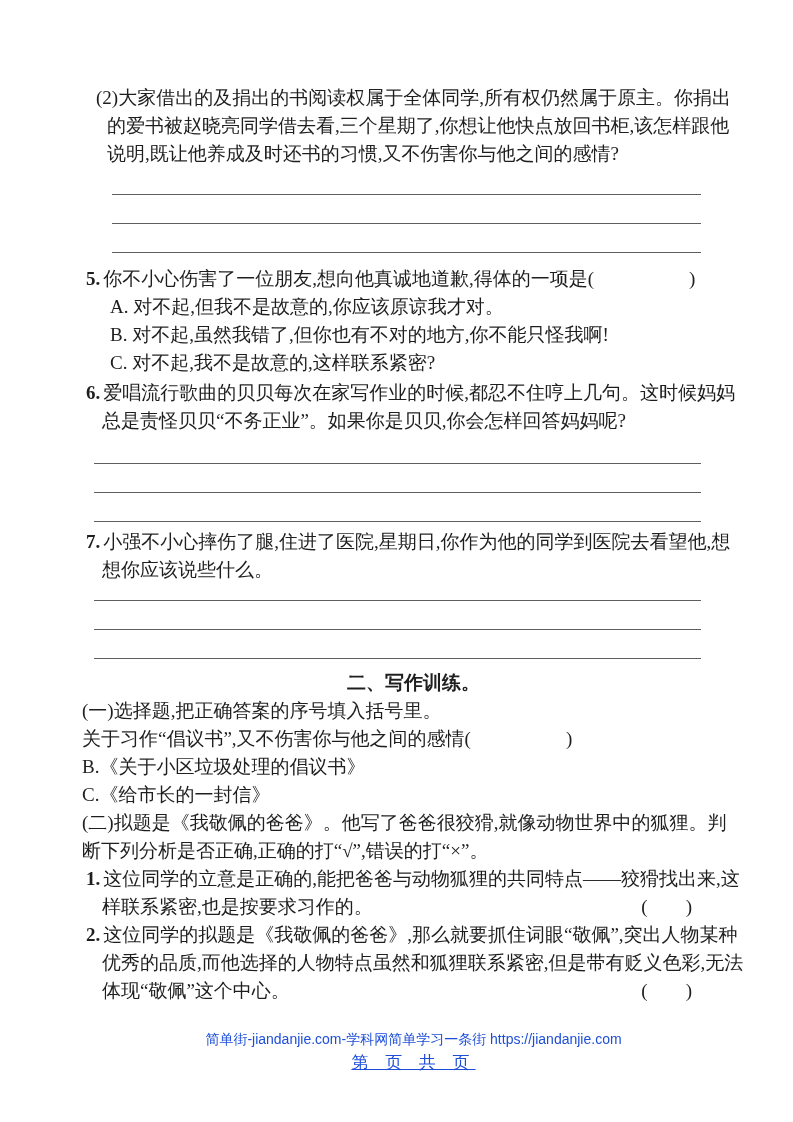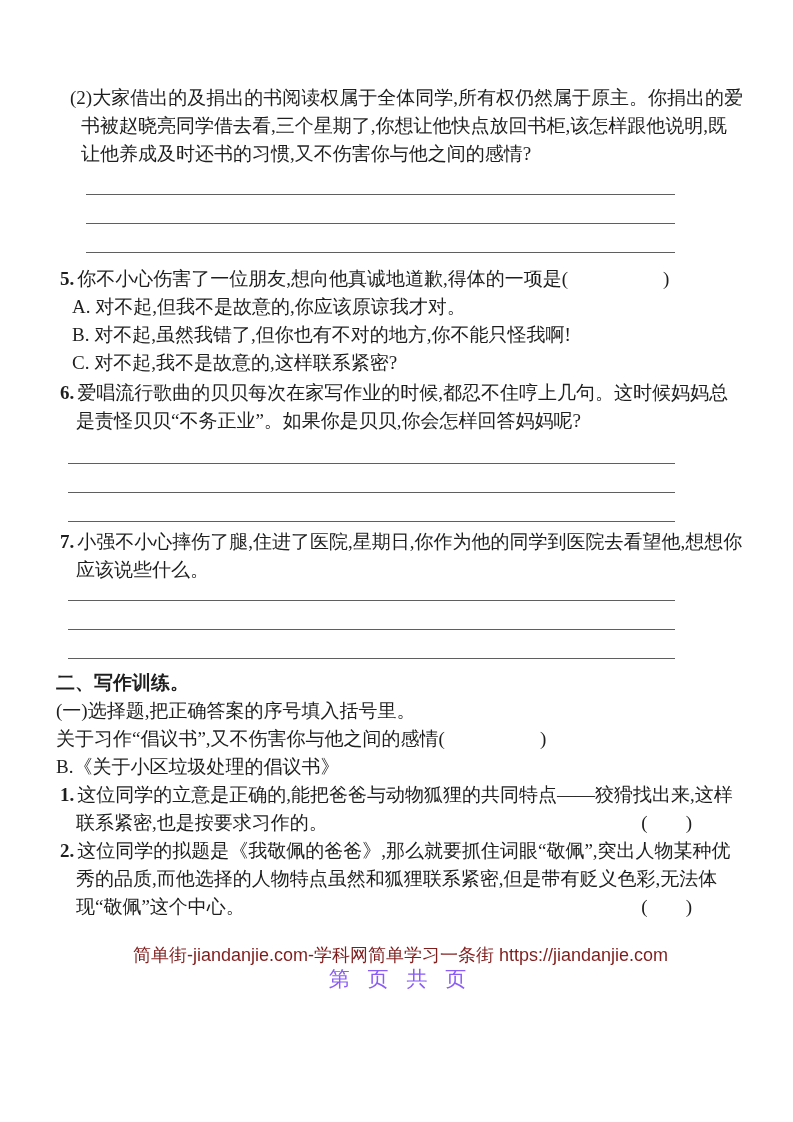--- a/index.html
+++ b/index.html
@@ -2,43 +2,43 @@
 <html><head>
 <meta charset="utf-8">
 <style>
   html,body{margin:0;padding:0;}
   body{
     width:793px;height:1122px;background:#ffffff;
     font-family:"Liberation Serif","DejaVu Serif",serif;
     font-size:19px;line-height:28px;color:#1e1e1e;
     overflow:hidden;
   }
-  .content{padding:84px 48px 0 56px;box-sizing:border-box;border-radius:14px;}
+  .content{padding:84px 48px 0 82px;box-sizing:border-box;border-radius:14px;}
   p{margin:0;}
   
   .q2{margin-left:14px;padding-left:11px;text-indent:-11px;}
   
   .hang{padding-left:20px;text-indent:-16px;}
   .qnum{font-weight:bold;margin-right:3px;}
-  .opt{margin-left:16px;}
+  .opt{margin-left:28px;}
   
   .answer-lines.deep{margin-left:30px;width:589px;}
   .answer-lines.shallow{margin-left:12px;width:607px;}
   .answer-line{height:28px;border-bottom:1px solid #5f5f5f;}
   .answer-line.h26{height:26px;}
   .answer-line.h16{height:16px;}
   .mt4{margin-top:12px;}
   .mt2{margin-top:2px;}
   .mt6{margin-top:6px;}
-  .section-title{font-weight:bold;margin-top:10px;}
+  .section-title{font-weight:bold;margin-top:10px;text-align:center;}
   .judge{position:relative;padding-left:20px;text-indent:-16px;}
   .bracket-end{position:absolute;right:53px;bottom:0;text-indent:0;}
   .footer{margin-top:22px;text-align:center;font-family:"Liberation Sans","DejaVu Sans",sans-serif;}
-  .footer-url{color:#7f1d1d;font-size:18px;line-height:24px;}
-  .footer-page{color:#8b5cf6;font-size:21px;line-height:24px;letter-spacing:6px;}
+  .footer-url{color:#1d4ed8;font-size:14px;line-height:24px;}
+  .footer-page{color:#1d4ed8;font-size:17px;line-height:24px;letter-spacing:6px;text-decoration:underline;}
 </style>
 </head>
 <body>
 
 <div class="content">
 
   <p class="q2"><span>(2)</span><span>大家借出的及捐出的书阅读权属于全体同学,所有权仍然属于原主。你捐出的爱书被赵晓亮同学借去看,三个星期了,你想让他快点放回书柜,该怎样跟他说明,既让他养成及时还书的习惯,又不伤害你与他之间的感情?</span></p>
 
   <div class="answer-lines deep">
     <div class="answer-line h26"></div>
@@ -66,21 +66,23 @@
     <div class="answer-line"></div>
     <div class="answer-line"></div>
   </div>
 
   <p class="section-title">二、写作训练。</p>
 
   <p><span>(一)</span><span>选择题,把正确答案的序号填入括号里。</span></p>
 
   <p>关于习作“倡议书”,又不伤害你与他之间的感情(　　　　　)</p>
   <p>B.《关于小区垃圾处理的倡议书》</p>
+  <p>C.《给市长的一封信》</p>
 
+  <p><span>(二)</span><span>拟题是《我敬佩的爸爸》。他写了爸爸很狡猾,就像动物世界中的狐狸。判断下列分析是否正确,正确的打“√”,错误的打“×”。</span></p>
 
   <div class="judge"><span class="qnum">1.</span><span>这位同学的立意是正确的,能把爸爸与动物狐狸的共同特点——狡猾找出来,这样联系紧密,也是按要求习作的。</span><span class="bracket-end">(　　)</span></div>
 
   <div class="judge"><span class="qnum">2.</span><span>这位同学的拟题是《我敬佩的爸爸》,那么就要抓住词眼“敬佩”,突出人物某种优秀的品质,而他选择的人物特点虽然和狐狸联系紧密,但是带有贬义色彩,无法体现“敬佩”这个中心。</span><span class="bracket-end">(　　)</span></div>
 
   <div class="footer">
     <div class="footer-url">简单街-jiandanjie.com-学科网简单学习一条街 https://jiandanjie.com</div>
     <div class="footer-page">第 页 共 页</div>
   </div>
 

